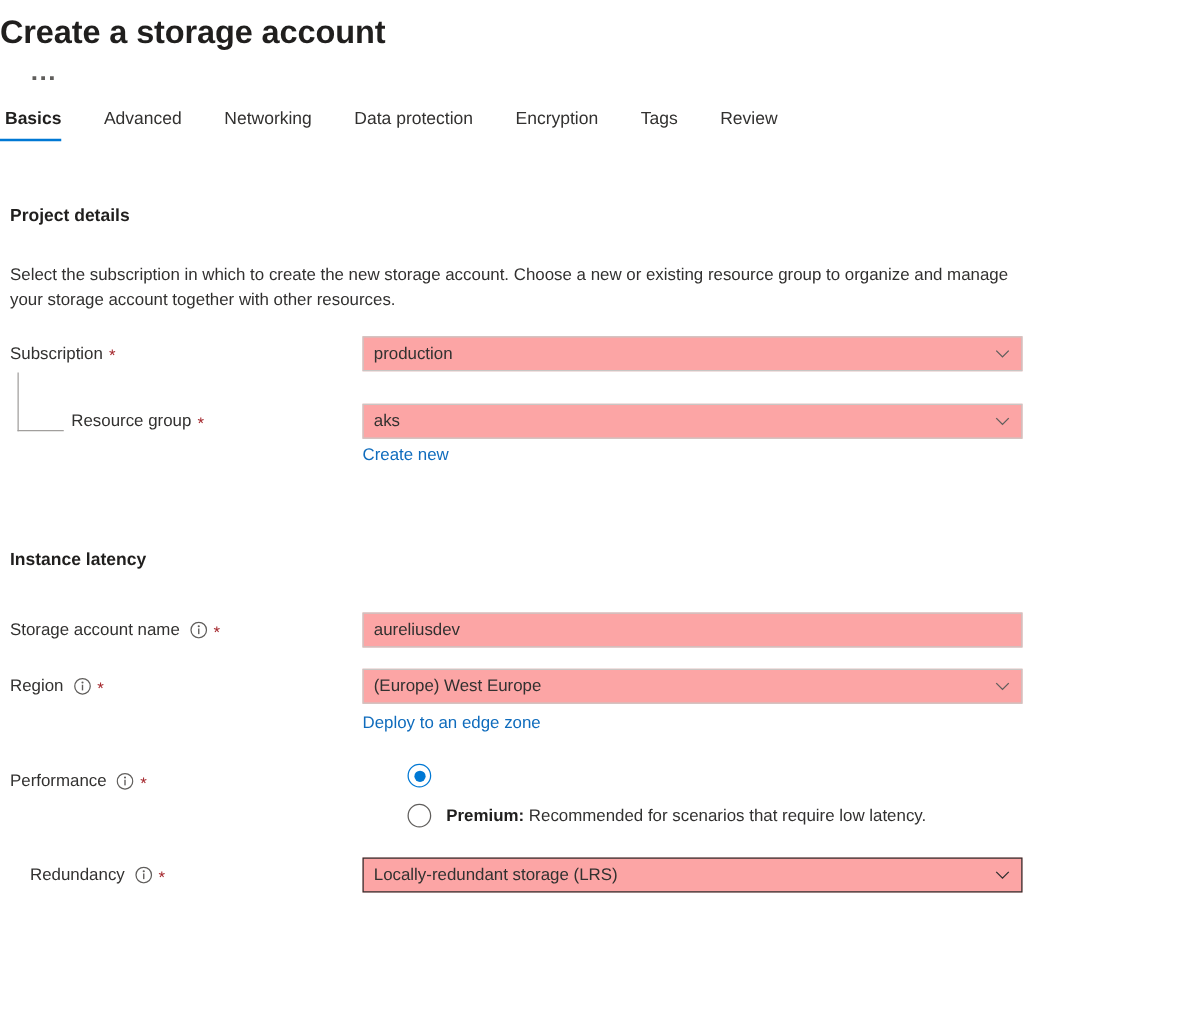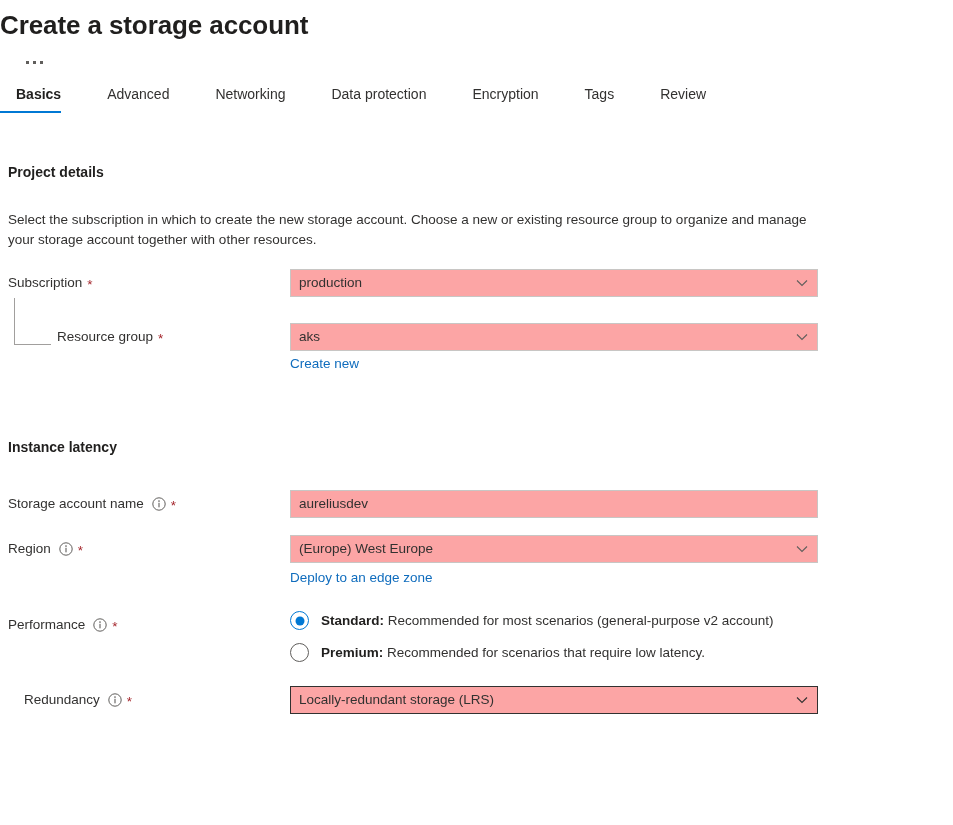--- a/index.html
+++ b/index.html
@@ -59,21 +59,21 @@
     top: 84px;
     display: flex;
     align-items: flex-start;
     height: 32px;
   }
   .tab {
     position: relative;
     font-size: 14px;
     color: #323130;
     line-height: 20px;
-    padding: 0 0 9px 16px;
+    padding: 0 0 9px 4px;
     margin-right: 30px;
     cursor: pointer;
     white-space: nowrap;
   }
   .tab:last-child { margin-right: 0; }
   .tab.active {
     font-weight: 700;
     color: #201f1e;
   }
   .tab.active::after {
@@ -343,40 +343,36 @@
         <span class="chev">
           <svg viewBox="0 0 12 12" width="12" height="12">
               <path d="M1 3.5 L6 8.5 L11 3.5" stroke="#605e5c" stroke-width="1.1" fill="none"></path>
             </svg>
         </span>
       </div>
       <a class="link" style="margin-top:5px;">Deploy to an edge zone</a>
     </div>
   </div>
 
-  <div class="row" style="margin-top:23px;">
+  <div class="row" style="margin-top:23px;gap:36px;">
     <div class="label-col" style="padding-left:8px; padding-top:4px;">
       <span class="label-text">Performance</span>
       <span class="info-icon">
         <svg viewBox="0 0 14 14" width="14" height="14">
           <circle cx="7" cy="7" r="6.2" fill="none" stroke="#605e5c" stroke-width="1"></circle>
           <circle cx="7" cy="4" r="0.85" fill="#605e5c"></circle>
           <rect x="6.45" y="5.8" width="1.1" height="4.5" fill="#605e5c"></rect>
         </svg>
       </span>
       <span class="req">*</span>
     </div>
     <div class="control-col">
 
       <div class="radio-row">
         <span class="radio checked"></span>
-        <span class="radio-label">
-          <b>Standard:</b>
-          <span>Recommended for most scenarios (general-purpose v2 account)</span>
-        </span>
       </div>
 
       <div class="radio-row">
         <span class="radio"></span>
         <span class="radio-label">
           <b>Premium:</b>
           <span>Recommended for scenarios that require low latency.</span>
         </span>
       </div>
 

